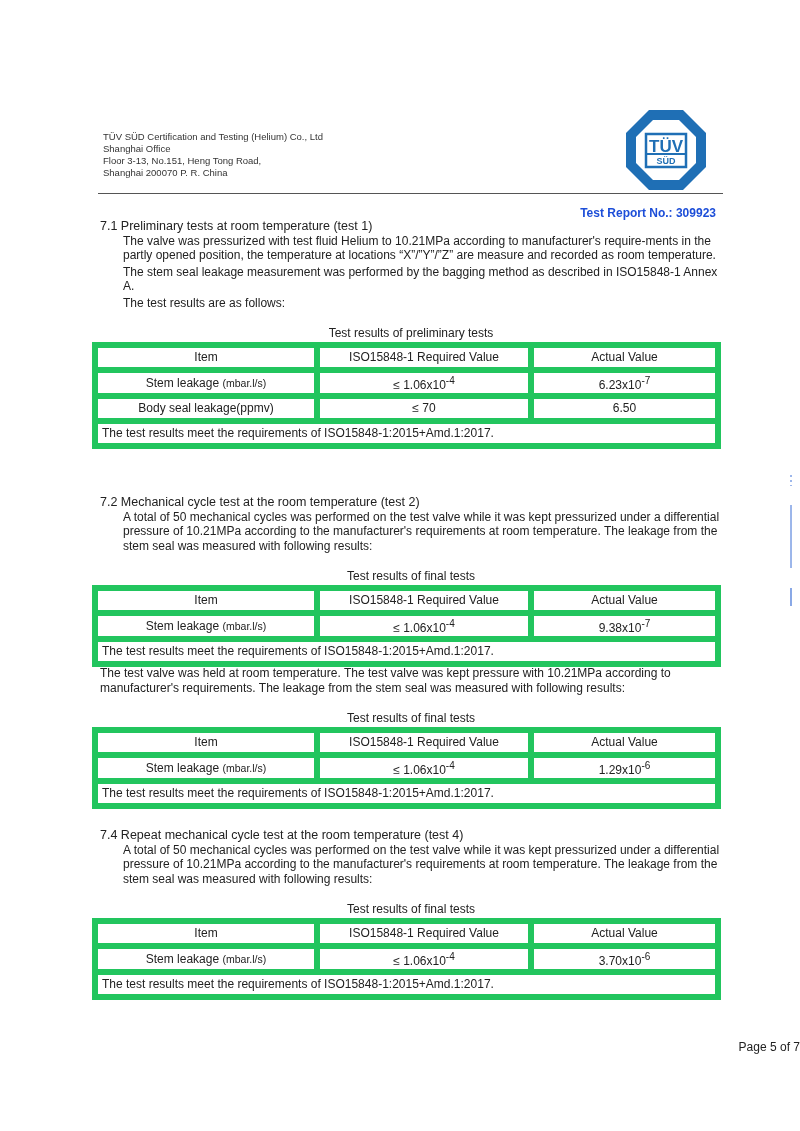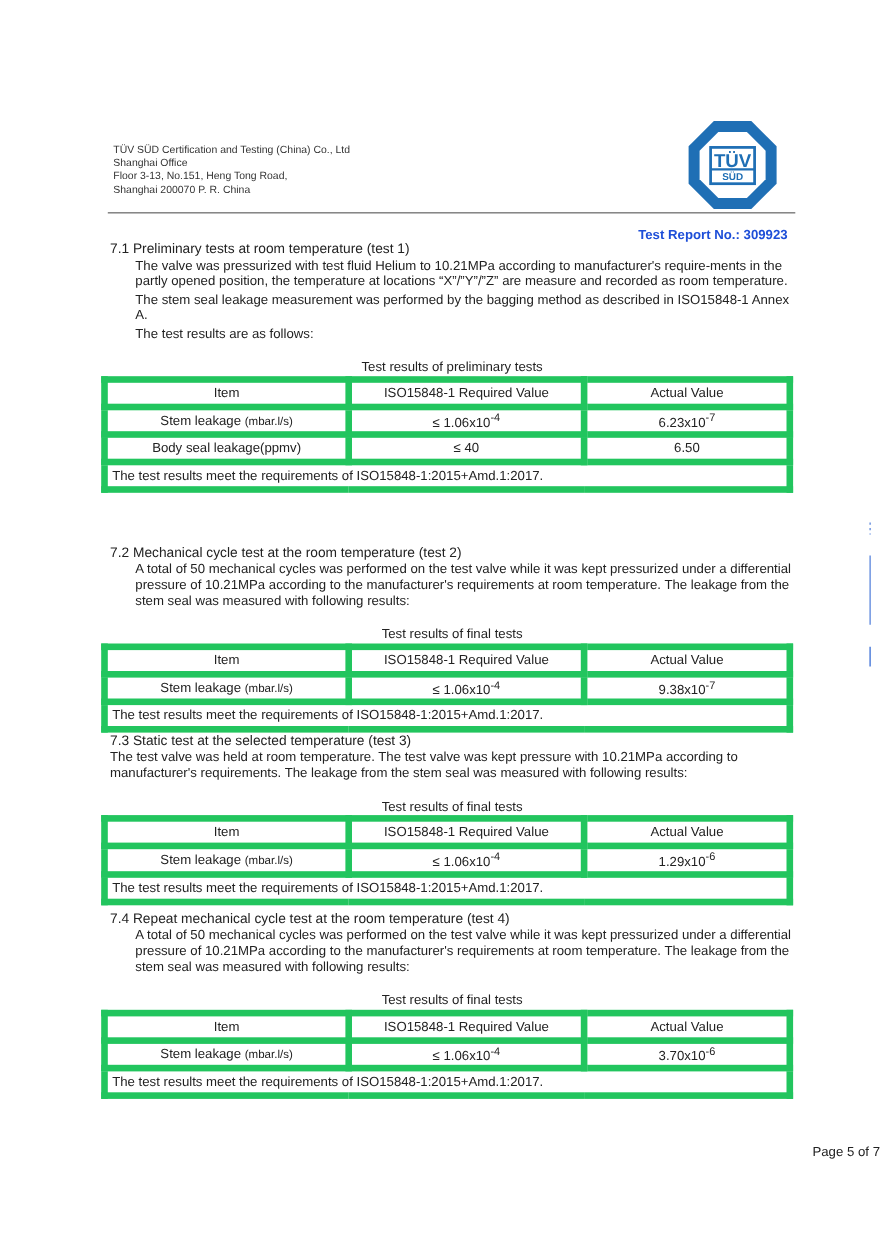--- a/index.html
+++ b/index.html
@@ -20,21 +20,21 @@
   table.res td.c2 { width: 200px; }
   table.res td.full { text-align: left; }
   .unit { font-size: 10.5px; text-align: right; }
   .page-num { position: absolute; left: 0; width: 800px; top: 1040px; text-align: right; font-size: 12px; }
   .margin-marks { position: absolute; left: 788px; top: 470px; width: 6px; height: 140px; }
 </style>
 </head>
 <body>
 
 <div class="addr">
-  <div>TÜV SÜD Certification and Testing (China) Co., Ltd</div>
+  <div>TÜV SÜD Certification and Testing (Helium) Co., Ltd</div>
   <div>Shanghai Office</div>
   <div>Floor 3-13, No.151, Heng Tong Road,</div>
   <div>Shanghai 200070   P. R. China</div>
 </div>
 
 <div class="logo">
   <svg width="84" height="84" viewBox="0 0 84 84">
     <polygon points="25,2 59,2 82,25 82,59 59,82 25,82 2,59 2,25" fill="#1F6FB5"></polygon>
     <polygon points="29,12 55,12 72,29 72,55 55,72 29,72 12,55 12,29" fill="#ffffff"></polygon>
     <rect x="22" y="26" width="40" height="33" fill="#ffffff" stroke="#1F6FB5" stroke-width="2.5"></rect>
@@ -62,21 +62,21 @@
       <td class="c2">ISO15848-1 Required Value</td>
       <td>Actual Value</td>
     </tr>
     <tr>
       <td><span>Stem leakage</span> <span class="unit">(mbar.l/s)</span></td>
       <td><span>≤ 1.06x10</span><sup>-4</sup></td>
       <td><span>6.23x10</span><sup>-7</sup></td>
     </tr>
     <tr>
       <td>Body seal leakage(ppmv)</td>
-      <td>≤ 40</td>
+      <td>≤ 70</td>
       <td>6.50</td>
     </tr>
     <tr>
       <td colspan="3" class="full">The test results meet the requirements of ISO15848-1:2015+Amd.1:2017.</td>
     </tr>
   </tbody>
     </table>
 </div>
 
 <div class="section" style="top:495px;">
@@ -98,21 +98,20 @@
       <td><span>9.38x10</span><sup>-7</sup></td>
     </tr>
     <tr>
       <td colspan="3" class="full">The test results meet the requirements of ISO15848-1:2015+Amd.1:2017.</td>
     </tr>
   </tbody>
     </table>
 </div>
 
 <div class="section" style="top:666px;">
-  <p class="sec-title">7.3 Static test at the selected temperature (test 3)</p>
   <div>
     <p class="para">The test valve was held at room temperature. The test valve was kept pressure with 10.21MPa according to manufacturer's requirements. The leakage from the stem seal was measured with following results:</p>
   </div>
   <div class="caption">Test results of final tests</div>
   <table class="res">
     <tbody>
         <tr>
       <td class="c1">Item</td>
       <td class="c2">ISO15848-1 Required Value</td>
       <td>Actual Value</td>

